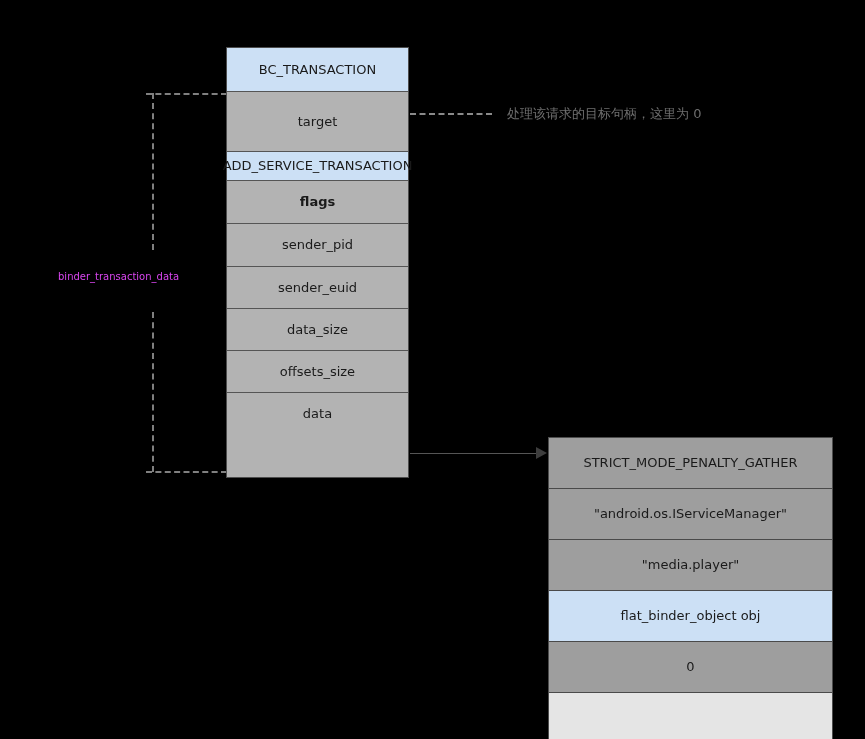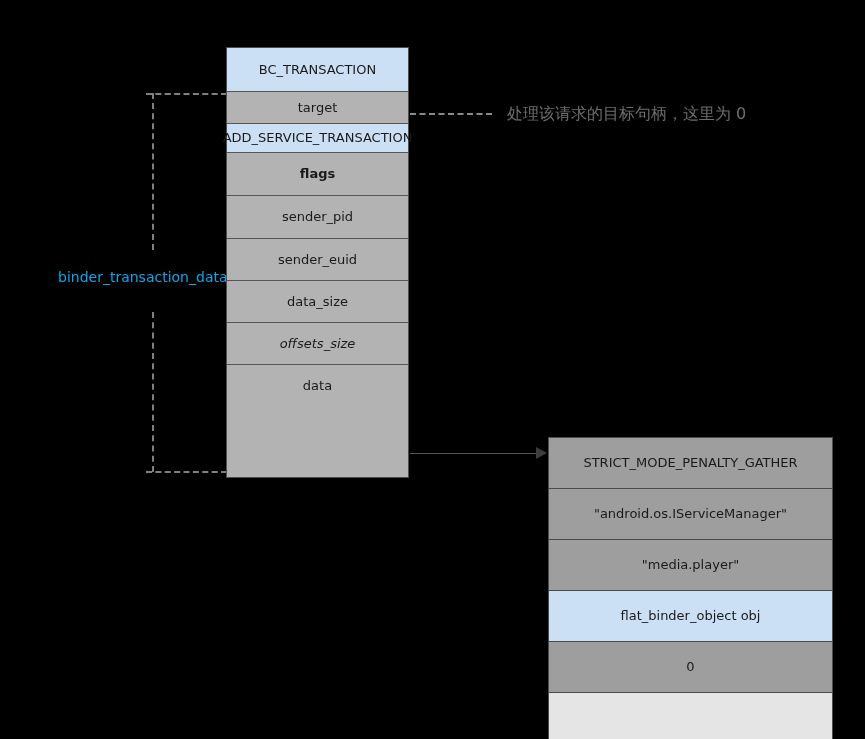--- a/index.html
+++ b/index.html
@@ -64,28 +64,28 @@
   .cell.accent {
     background: #cce0f5 !important;
   }
   .cell:last-child {
     border-bottom: none;
   }
 
   
   .left .cell            { height: 44px; }
   .left .cell.r0         { height: 44px; }   
-  .left .cell.r1         { height: 32px; }   
+  .left .cell.r1         { height: 60px; }   
   .left .cell.r2         { height: 44px; }   
   .left .cell.r3         { height: 28px; }   
   .left .cell.r4         { height: 43px; font-weight: bold; }
   .left .cell.r5         { height: 43px; }
   .left .cell.r6         { height: 42px; }
   .left .cell.r7         { height: 42px; }
-  .left .cell.r8         { height: 42px; font-style: italic; }
+  .left .cell.r8         { height: 42px; }
   .left .cell.r9         { height: 41px; }
 
   
   .right .cell           { height: 51px; }
   .right .cell.q4        { height: 51px; }
 
   
   .bracket-h {
     position: absolute;
     height: 0;
@@ -99,41 +99,41 @@
   .bracket-top-h   { left: 146px; top: 93px;  width: 81px; }
   .bracket-bot-h   { left: 146px; top: 471px; width: 81px; }
   .bracket-v-upper { left: 152px; top: 93px;  height: 157px; }
   .bracket-v-lower { left: 152px; top: 312px; height: 160px; }
 
   .bracket-label {
     position: absolute;
     left: 58px;
     top: 269px;
     width: 150px;
-    color: #0ea5e9;
-    font-size: 14px;
+    color: #d946ef;
+    font-size: 10px;
     line-height: 16px;
     white-space: nowrap;
   }
 
   
   .callout-dash {
     position: absolute;
     left: 410px;
     top: 113px;
     width: 82px;
     height: 0;
     border-top: 2px dashed #8a8a8a;
   }
   .callout-text {
     position: absolute;
     left: 507px;
     top: 105px;
     color: #6e6e6e;
-    font-size: 16px;
+    font-size: 13px;
     line-height: 18px;
     white-space: nowrap;
   }
 
   
   .arrow-line {
     position: absolute;
     left: 410px;
     top: 453px;
     width: 128px;

